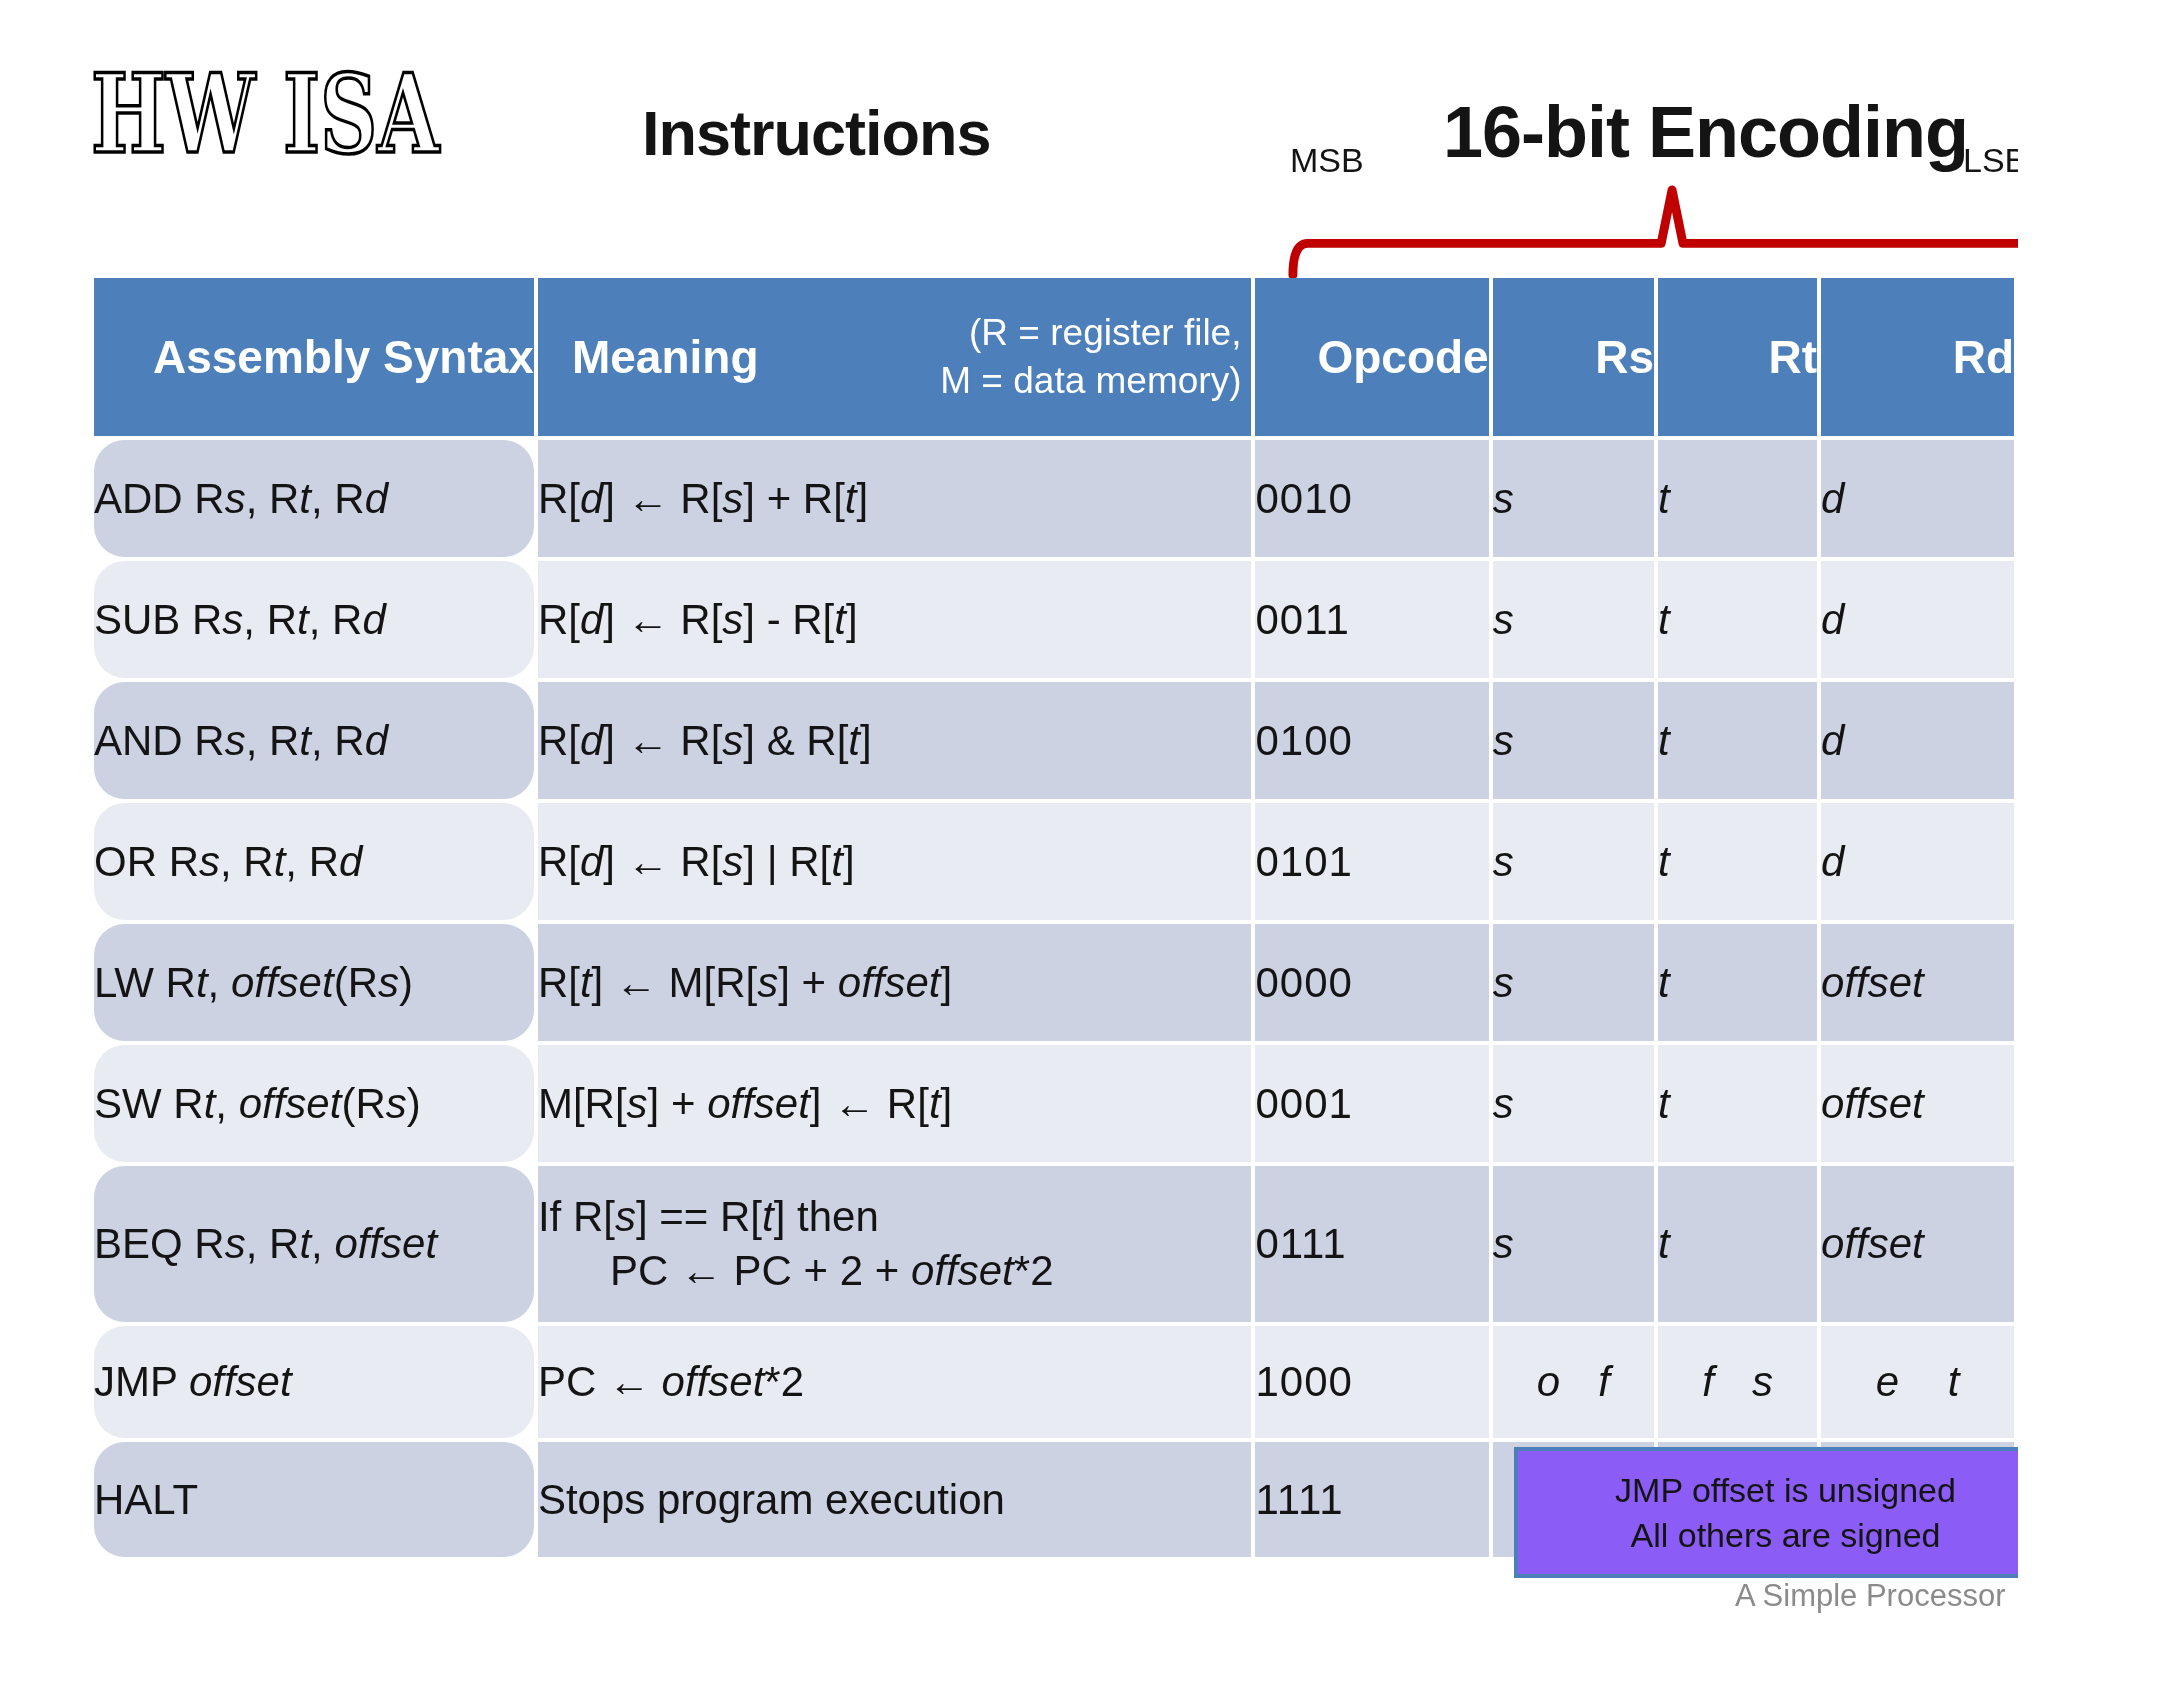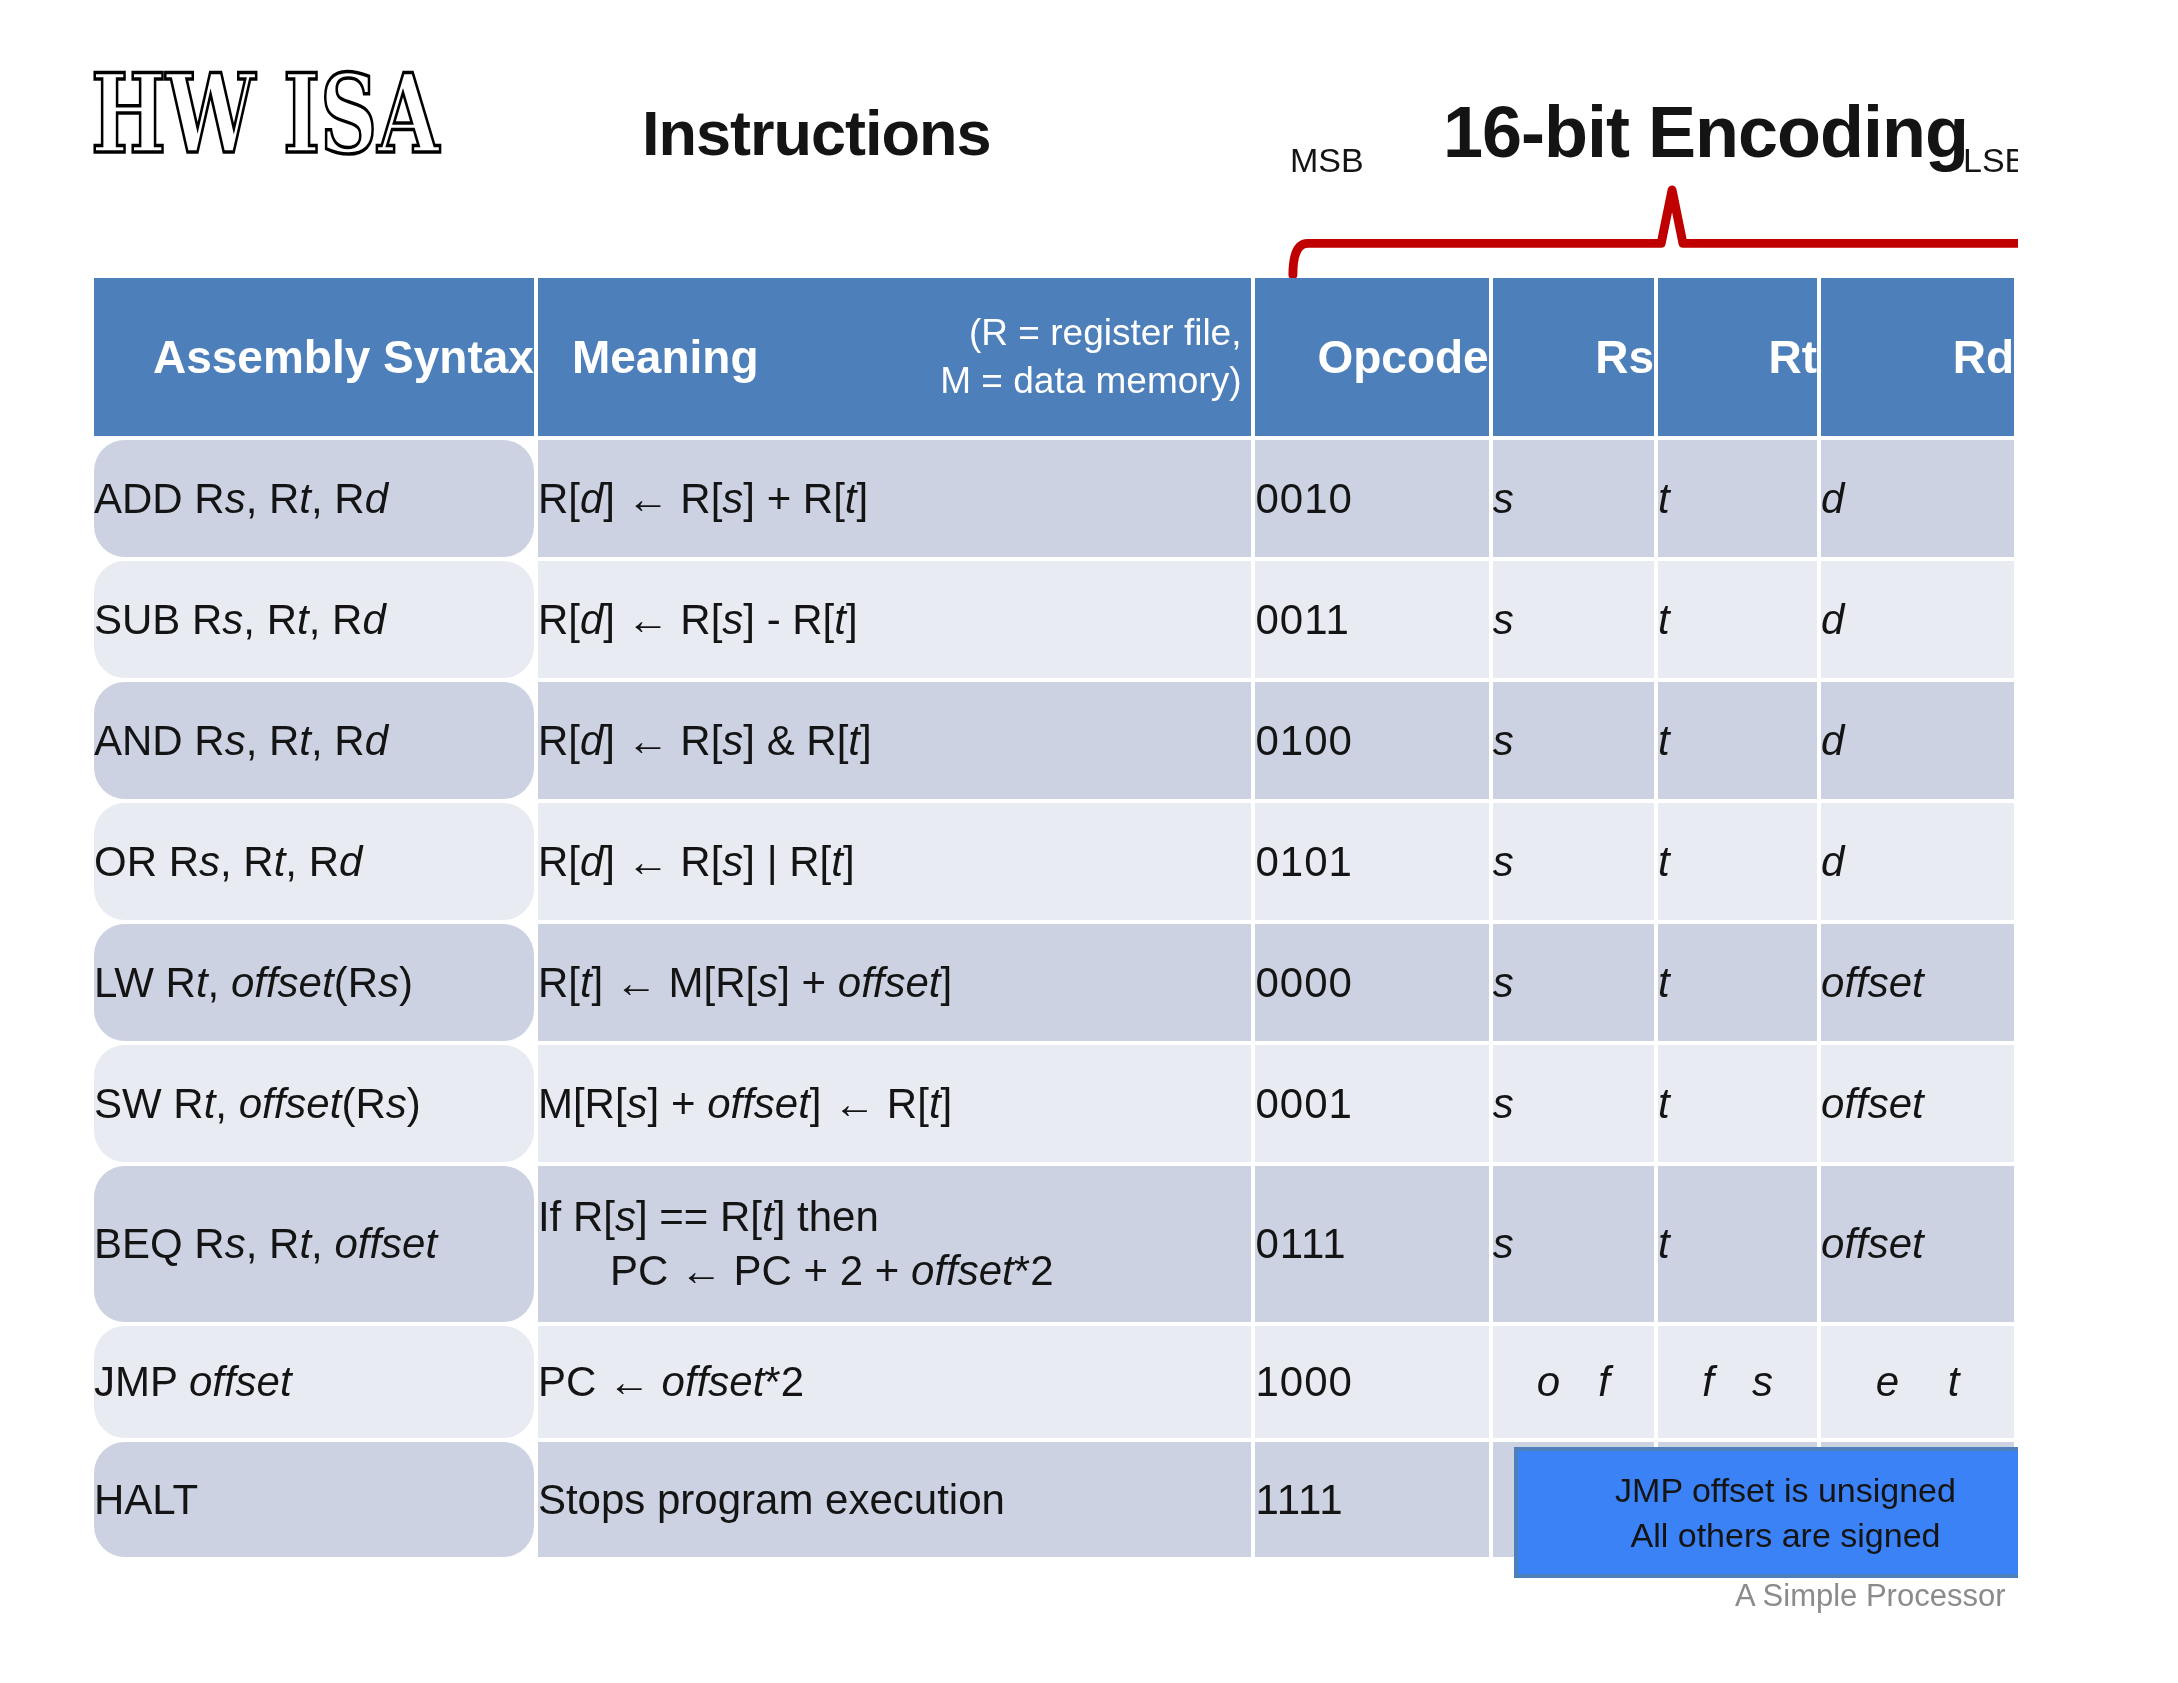--- a/index.html
+++ b/index.html
@@ -42,21 +42,21 @@
   td.op{padding-left:38px;letter-spacing:1px;}
   td.reg{padding-left:36px;}
   td.rd-indent{padding-left:61px;}
   .meaning .line{line-height:1.28;}
   .meaning .line + .line{padding-left:36px;margin-left:36px;}
   i{font-style:italic;}
   .arrow{font-weight:bold;}
   .spread-wrap{display:flex;justify-content:space-evenly;align-items:center;padding:0 6px;}
 
   
-  .note-box{left:1514px;top:1447px;width:535px;height:123px;background:#3b82f6;
+  .note-box{left:1514px;top:1447px;width:535px;height:123px;background:#8b5cf6;
             border:4px solid var(--note-border);display:flex;flex-direction:column;
             justify-content:center;align-items:center;font-size:34px;line-height:1.3;z-index:5;}
 
   
   .footer-label{left:1735px;top:1578px;font-size:31px;color:var(--footer-gray);}
   .footer-page{left:2061px;top:1578px;font-size:31px;color:var(--footer-gray);}
 </style>
 </head>
 <body>
 

